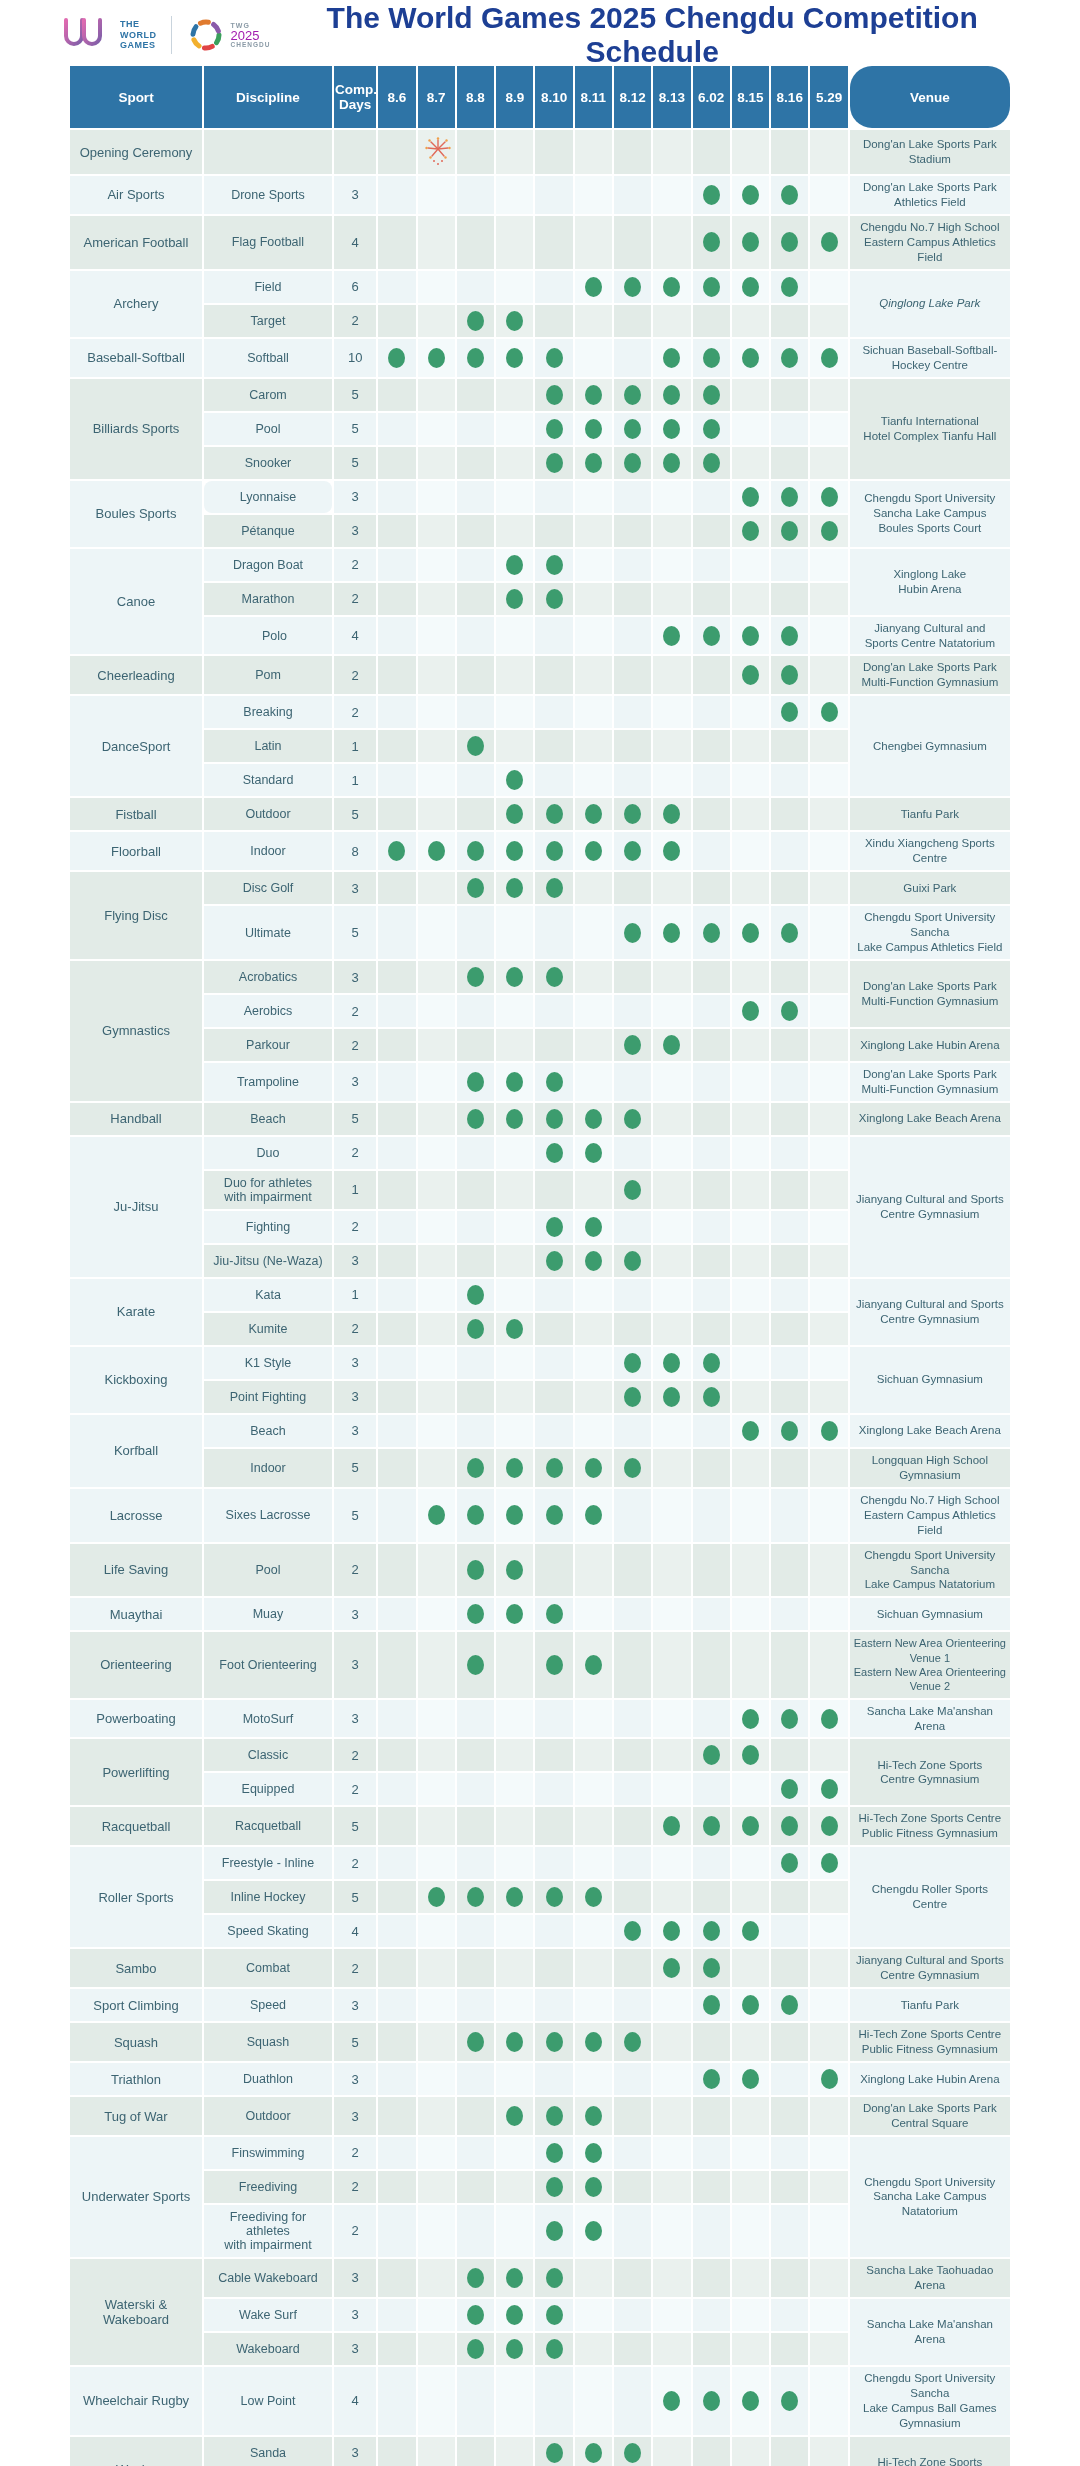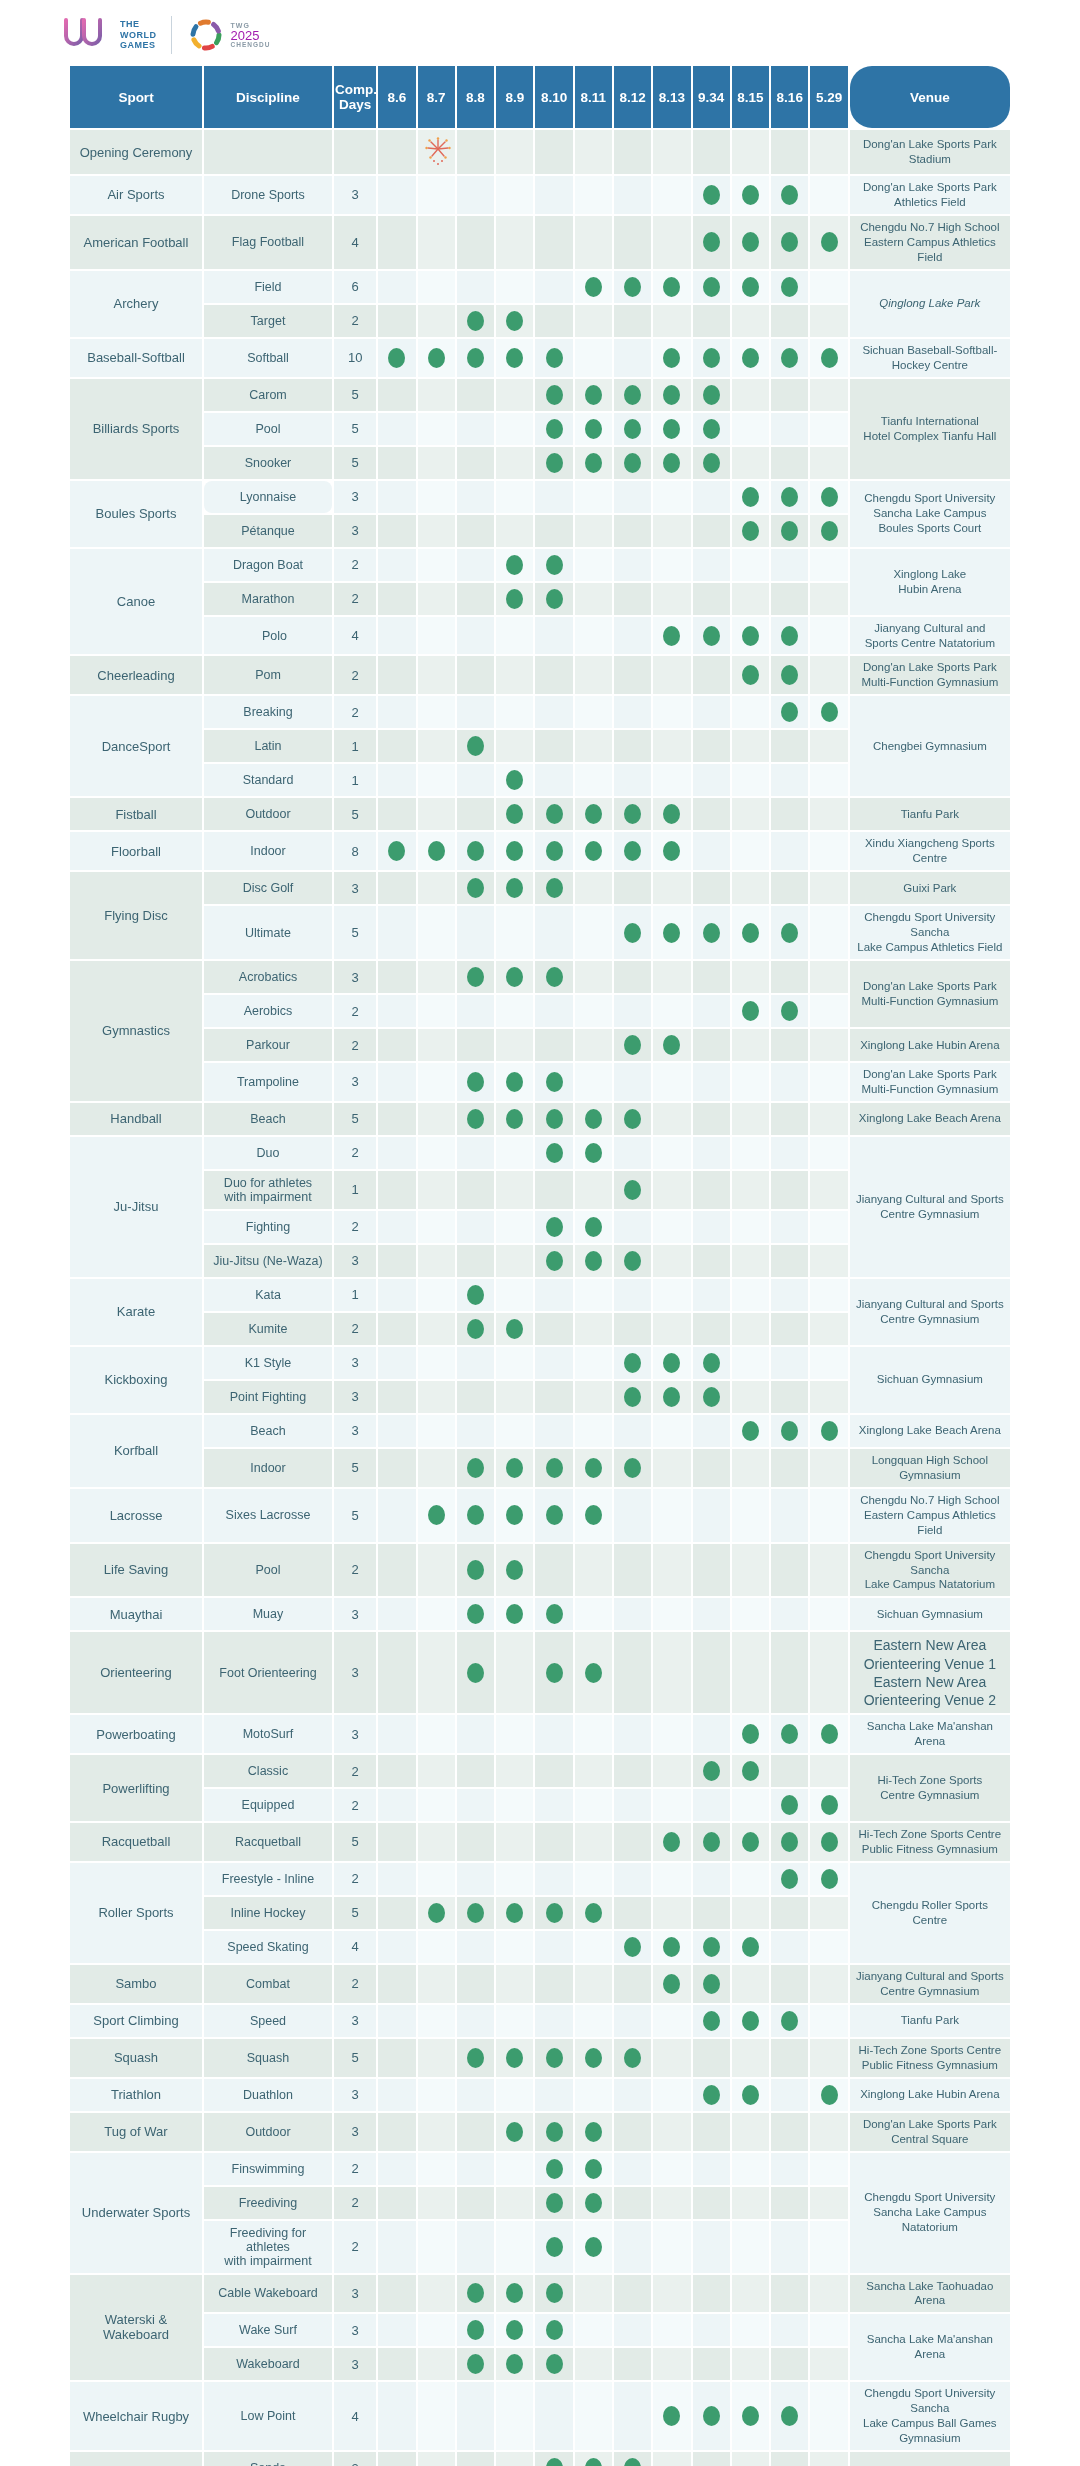--- a/index.html
+++ b/index.html
@@ -22,21 +22,21 @@
   
   table { border-collapse:separate; border-spacing:2px; table-layout:fixed;
           width:944px; margin:0 0 0 68px; }
   th { background:#2e74a6; color:#ffffff; font-weight:bold; font-size:13.5px;
        text-align:center; vertical-align:middle; height:62px; white-space:pre-line; padding:2px 1px; }
   td { text-align:center; vertical-align:middle; color:#3c6472; padding:5px 3px; height:32px; }
   td.sport      { font-size:13px; }
   td.discipline { font-size:12.5px; }
   td.days       { font-size:13px; }
   td.venue      { font-size:11.5px; white-space:pre-line; line-height:1.3; padding:4px 4px; }
-  td.venue.small{ font-size:14px;text-align:center; }
+  td.venue.small{ font-size:11px;text-align:center; }
   tr.row-g td        { background:#e2ebe7; }
   tr.row-g td.date.alt { background:#eaf1ee; }
   tr.row-b td        { background:#edf5f7; }
   tr.row-b td.date.alt { background:#f4fafb; }
   .dot { display:inline-block; width:17px; height:20px; border-radius:50%;
          background:#3c9c6e; vertical-align:middle; }
   .fw  { width:34px; height:34px; vertical-align:middle; }
 </style>
 </head>
 <body>
@@ -73,20 +73,21 @@
             <circle cx="20" cy="20" r="13" pathLength="100" stroke="#8a5aa8" stroke-dasharray="10 90" stroke-dashoffset="-85"></circle>
           </g>
         </svg>
         <div class="twg-text">
           <div class="twg-top">TWG</div>
           <div class="twg-year">2025</div>
           <div class="twg-city">CHENGDU</div>
         </div>
       </div>
     </div>
+    <div class="title">The World Games 2025 Chengdu Competition Schedule</div>
   </div>
 
   <table id="schedule">
     <colgroup>
       <col style="width:131px">
         <col style="width:127px">
         <col style="width:42px">
       <col span="12" style="width:37px">
         <col style="width:159px">
     </colgroup>
@@ -97,21 +98,21 @@
           <th style="white-space: pre-line;">Comp.
 Days</th>
           <th style="white-space: pre-line;">8.6</th>
           <th style="white-space: pre-line;">8.7</th>
           <th style="white-space: pre-line;">8.8</th>
           <th style="white-space: pre-line;">8.9</th>
           <th style="white-space: pre-line;">8.10</th>
           <th style="white-space: pre-line;">8.11</th>
           <th style="white-space: pre-line;">8.12</th>
           <th style="white-space: pre-line;">8.13</th>
-          <th style="white-space: pre-line;">9.34</th>
+          <th style="white-space: pre-line;">6.02</th>
           <th style="white-space: pre-line;">8.15</th>
           <th style="white-space: pre-line;">8.16</th>
           <th style="white-space: pre-line;">5.29</th>
           <th style="white-space: pre-line; border-radius: 22px;">Venue</th>
         </tr>
       </thead>
     <tbody>
         <tr class="row-g">
           <td class="sport" rowspan="1" style="white-space: pre-line;">Opening Ceremony</td>
           <td class="discipline" style="white-space: pre-line;"></td>

